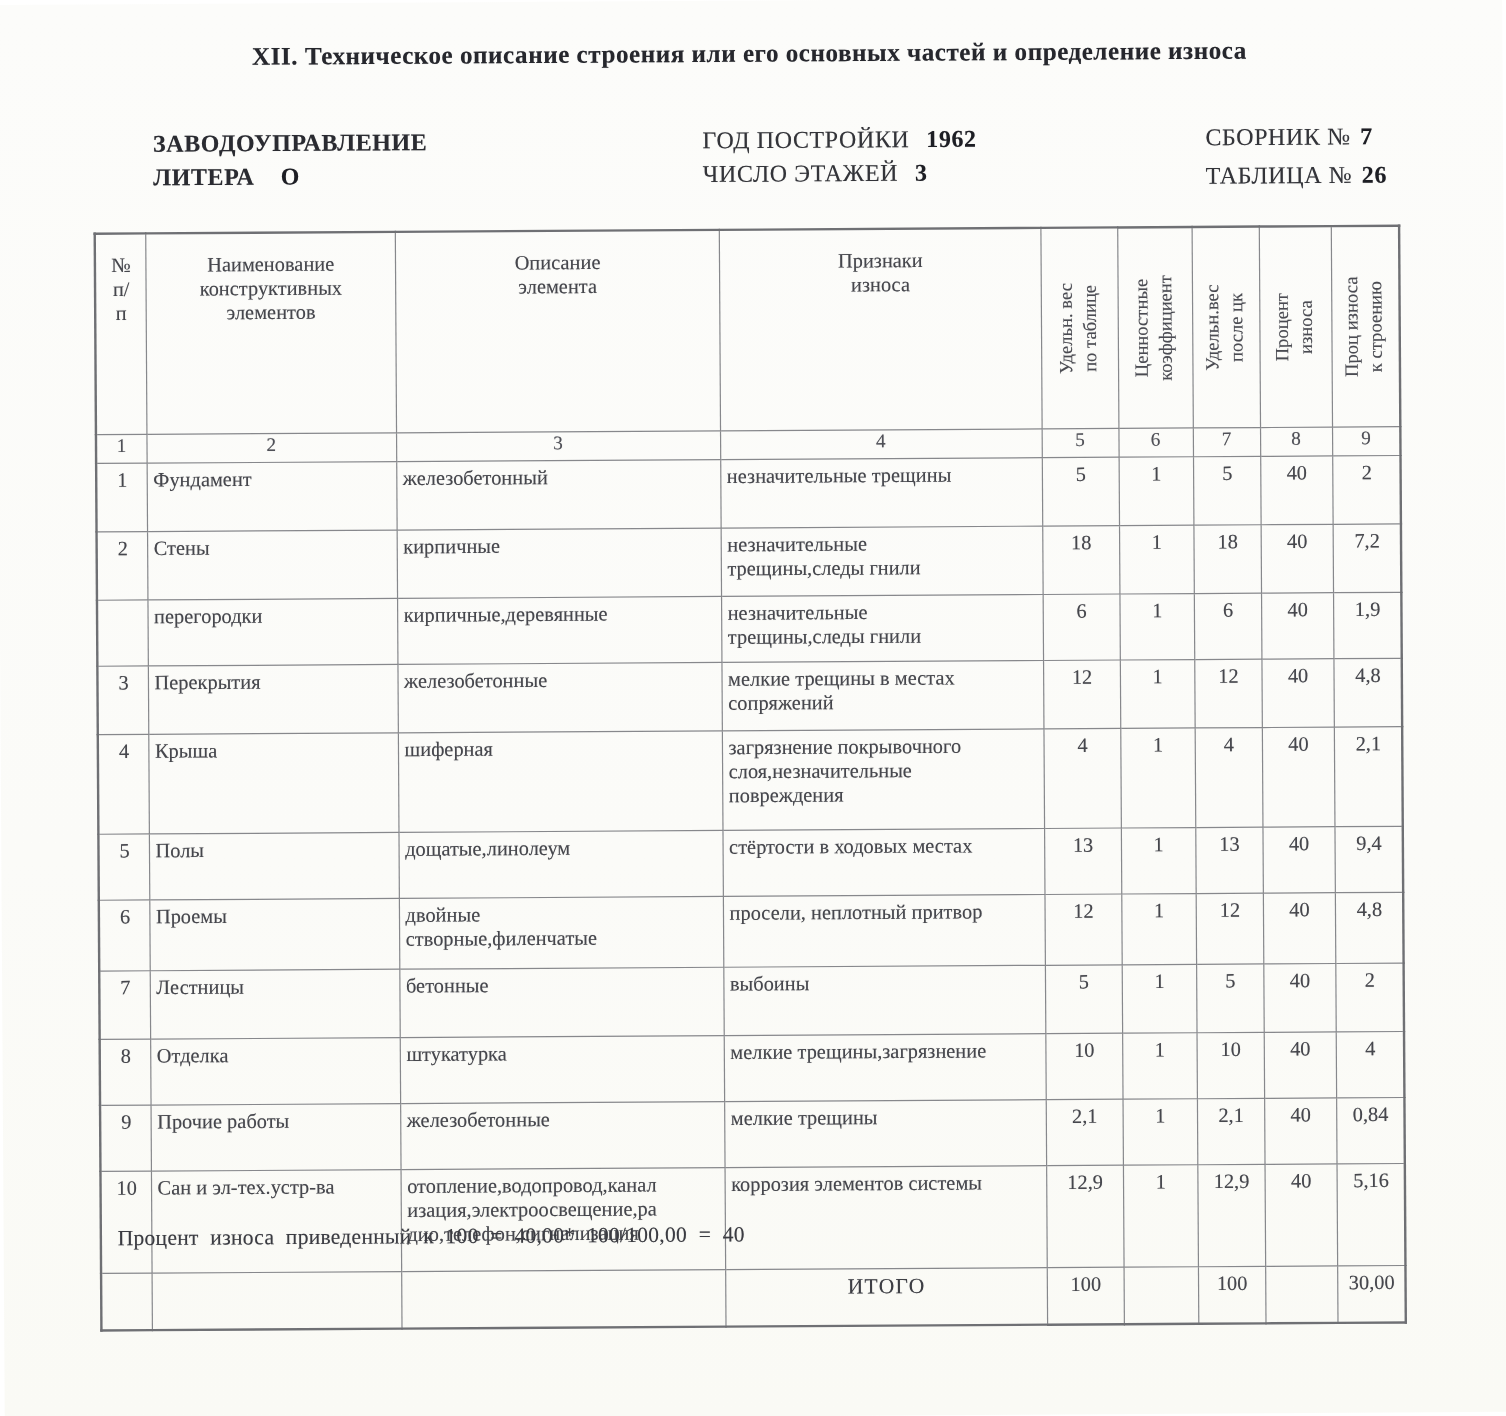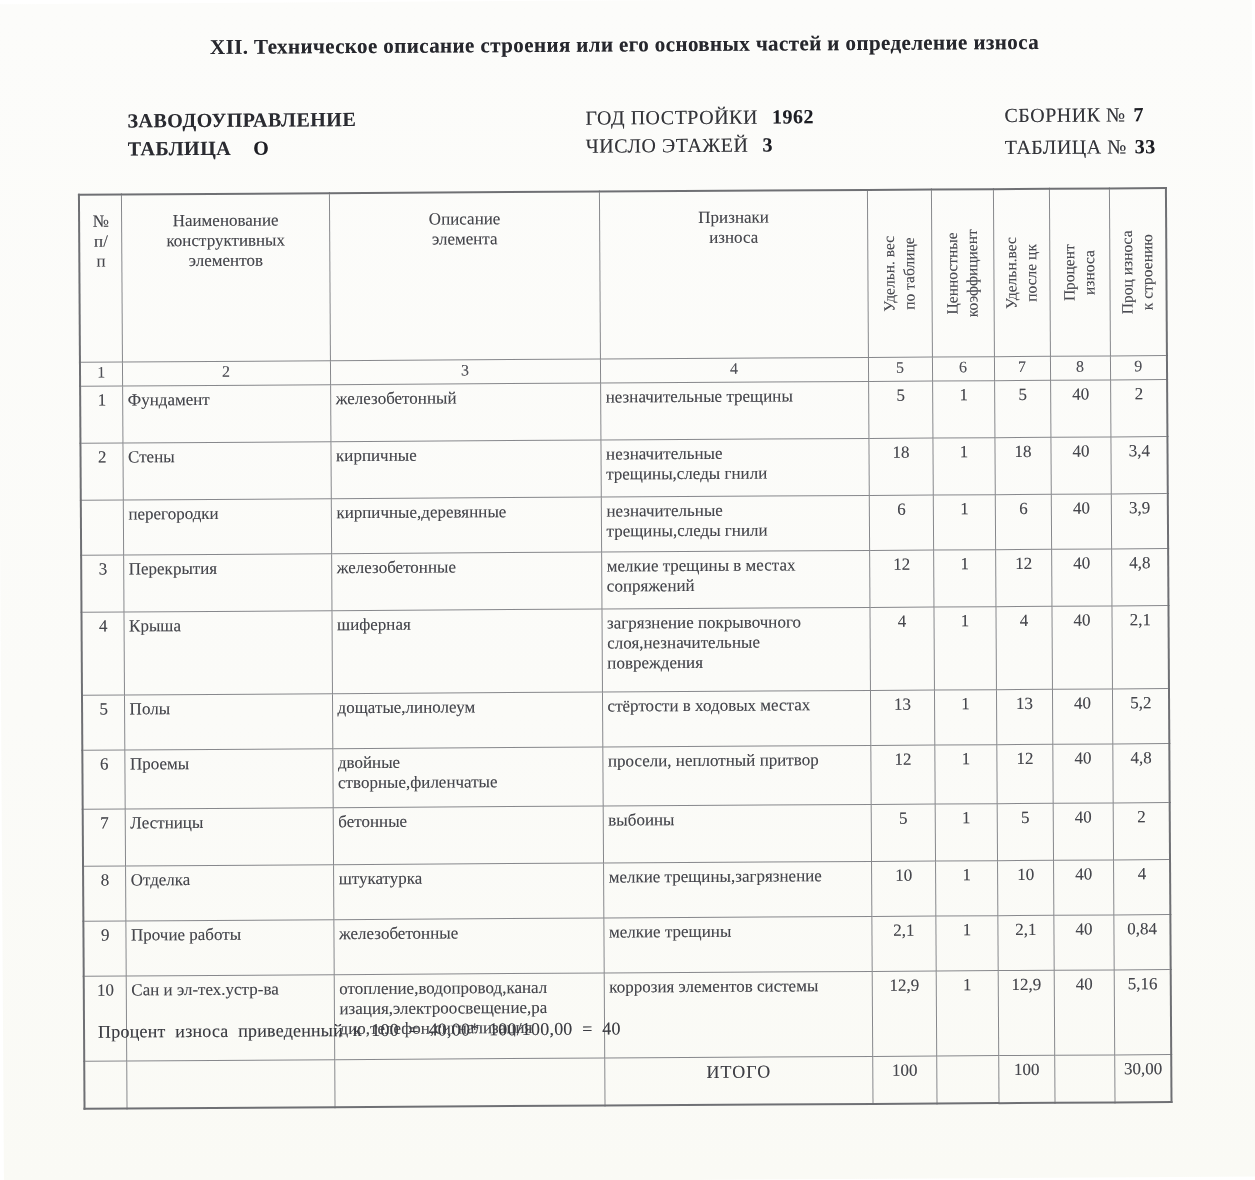--- a/index.html
+++ b/index.html
@@ -75,35 +75,35 @@
 </style>
 </head>
 <body>
 
 <div class="sheet">
 
   <div class="doc-title soft">XII.  Техническое описание строения или его основных частей и определение износа</div>
 
   <div class="subhead sh-left row1 soft">ЗАВОДОУПРАВЛЕНИЕ</div>
   <div class="subhead sh-left row2 soft">
-    <span>ТАБЛИЦА</span><span class="val">О</span>
+    <span>ЛИТЕРА</span><span class="val">О</span>
   </div>
 
   <div class="subhead sh-mid row1 soft">
     <span>ГОД  ПОСТРОЙКИ</span><span class="val">1962</span>
   </div>
   <div class="subhead sh-mid row2 soft">
     <span>ЧИСЛО  ЭТАЖЕЙ</span><span class="val">3</span>
   </div>
 
   <div class="subhead sh-right row1 soft">
     <span>СБОРНИК  №</span><span class="val">7</span>
   </div>
   <div class="subhead sh-right row2 soft">
-    <span>ТАБЛИЦА  №</span><span class="val">33</span>
+    <span>ТАБЛИЦА  №</span><span class="val">26</span>
   </div>
 
   <table class="main soft">
     <colgroup>
       <col style="width:42px">
         <col style="width:208px">
         <col style="width:270px">
         <col style="width:268px">
       <col style="width:64px">
         <col style="width:62px">
@@ -161,33 +161,33 @@
       <tr class="h50">
         <td class="c-center">2</td>
         <td class="c-name">Стены</td>
         <td>кирпичные</td>
         <td>незначительные
 трещины,следы гнили</td>
         <td class="c-center">18</td>
         <td class="c-center">1</td>
         <td class="c-center">18</td>
         <td class="c-center">40</td>
-        <td class="c-center">3,4</td>
+        <td class="c-center">7,2</td>
       </tr>
       <tr class="h48">
         <td class="c-center"></td>
         <td class="c-name">перегородки</td>
         <td>кирпичные,деревянные</td>
         <td>незначительные
 трещины,следы гнили</td>
         <td class="c-center">6</td>
         <td class="c-center">1</td>
         <td class="c-center">6</td>
         <td class="c-center">40</td>
-        <td class="c-center">3,9</td>
+        <td class="c-center">1,9</td>
       </tr>
       <tr class="h50">
         <td class="c-center">3</td>
         <td class="c-name">Перекрытия</td>
         <td>железобетонные</td>
         <td>мелкие трещины в местах
 сопряжений</td>
         <td class="c-center">12</td>
         <td class="c-center">1</td>
         <td class="c-center">12</td>
@@ -209,21 +209,21 @@
       </tr>
       <tr class="h48">
         <td class="c-center">5</td>
         <td class="c-name">Полы</td>
         <td>дощатые,линолеум</td>
         <td>стёртости в ходовых местах</td>
         <td class="c-center">13</td>
         <td class="c-center">1</td>
         <td class="c-center">13</td>
         <td class="c-center">40</td>
-        <td class="c-center">5,2</td>
+        <td class="c-center">9,4</td>
       </tr>
       <tr class="h52">
         <td class="c-center">6</td>
         <td class="c-name">Проемы</td>
         <td>двойные
 створные,филенчатые</td>
         <td>просели, неплотный притвор</td>
         <td class="c-center">12</td>
         <td class="c-center">1</td>
         <td class="c-center">12</td>

